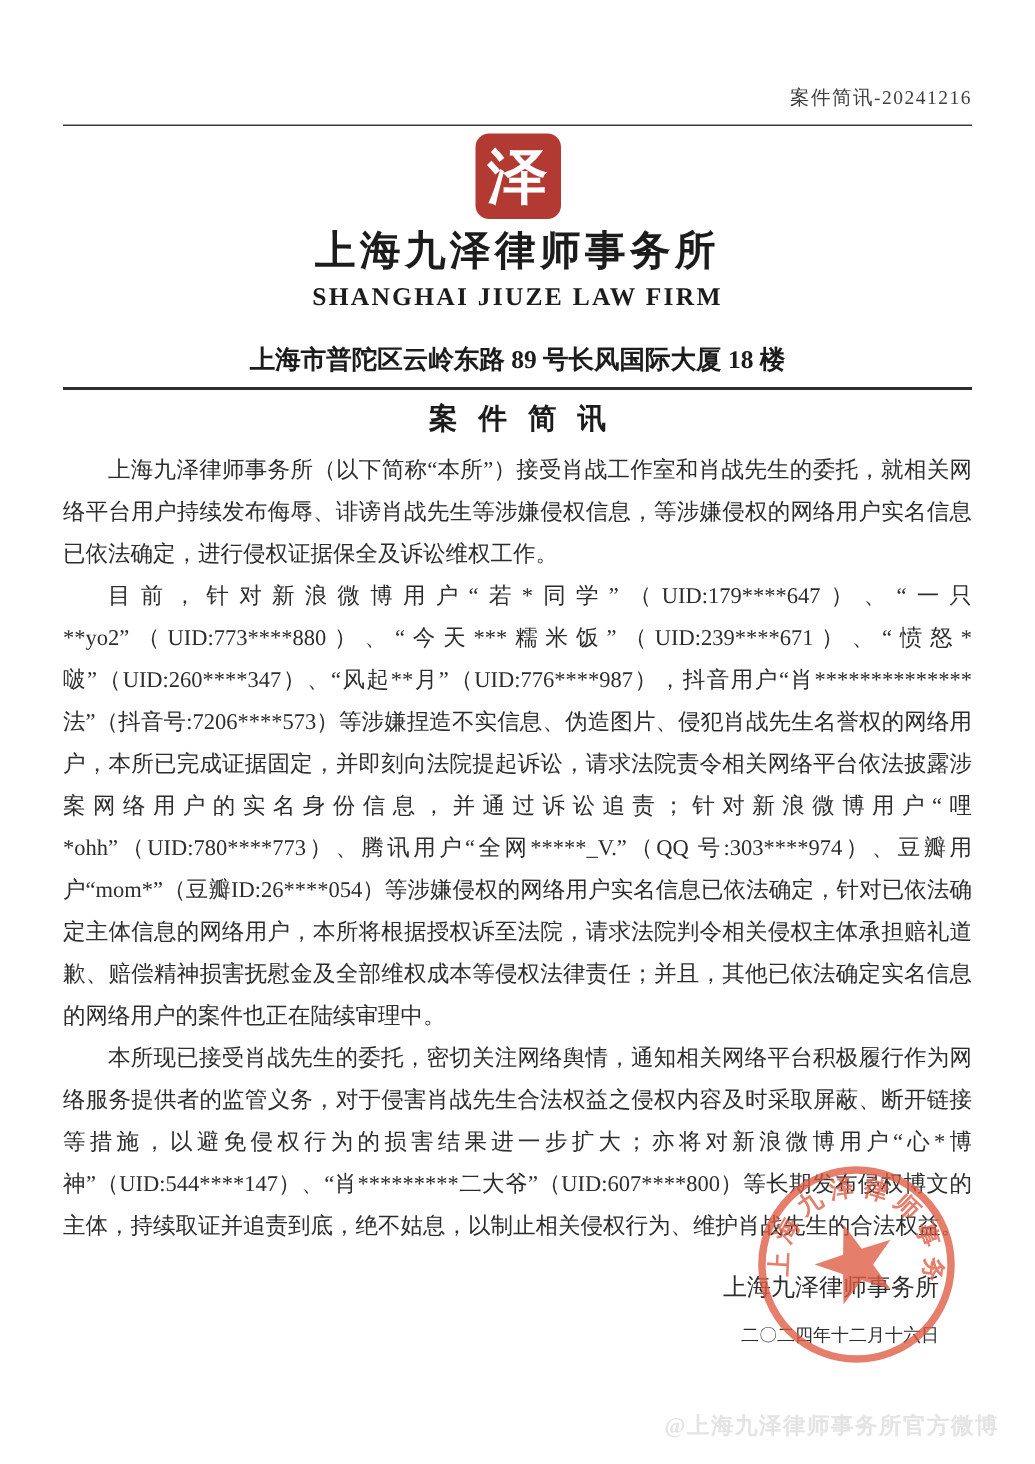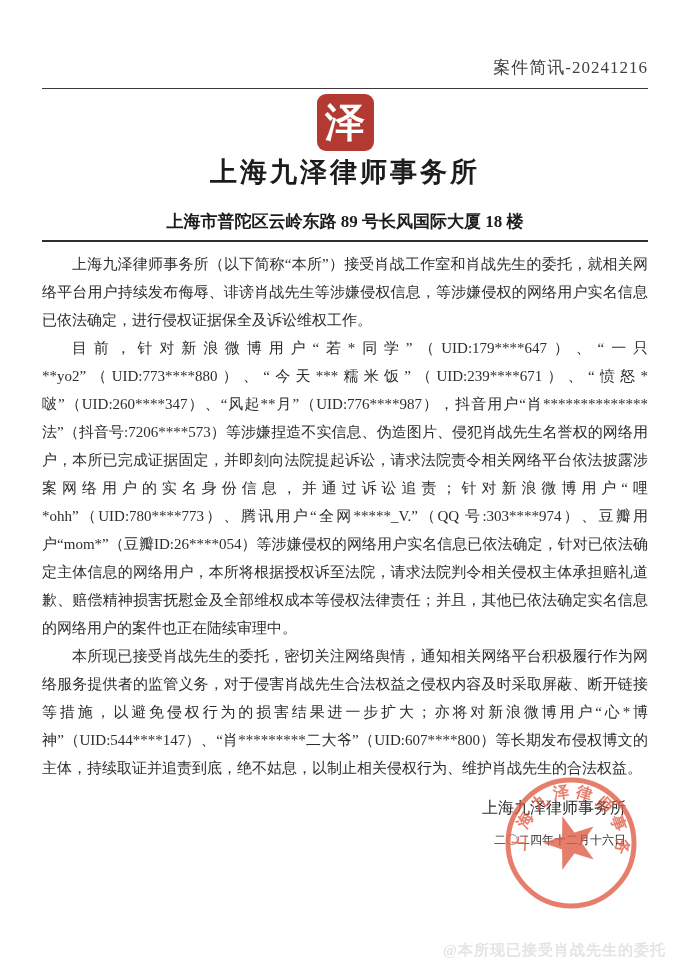--- a/index.html
+++ b/index.html
@@ -13,21 +13,21 @@
   }
   *{margin:0;padding:0;box-sizing:border-box;}
   html,body{background:#ffffff;}
   body{font-family:"Liberation Serif","DejaVu Serif",serif;color:var(--text);}
   .page{
     position:relative;width:690px;height:976px;background:#fff;
     overflow:hidden;margin:0 auto;
   }
   .inner{padding:0 42px;}
   .page-ref{
-    padding-top:56px;text-align:right;font-size:17px;color:#3f3f3f;
+    padding-top:56px;text-align:right;font-size:13px;color:#3f3f3f;
     letter-spacing:1px;
   }
   .rule-top{border:none;border-top:1.5px solid var(--rule);margin-top:9px;}
   .logo-wrap{text-align:center;margin-top:5px;}
   .logo{
     display:inline-flex;align-items:center;justify-content:center;
     width:57px;height:57px;background:var(--logo-red);border-radius:9px;
   }
   .logo span{
     color:#fff;font-size:40px;font-weight:bold;line-height:1;
@@ -75,23 +75,25 @@
     <div class="page-ref">案件简讯-20241216</div>
     <hr class="rule-top">
 
     <div class="logo-wrap">
       <div class="logo">
         <span>泽</span>
       </div>
     </div>
 
     <div class="firm-cn">上海九泽律师事务所</div>
+    <div class="firm-en">SHANGHAI JIUZE LAW FIRM</div>
     <div class="firm-addr">上海市普陀区云岭东路 89 号长风国际大厦 18 楼</div>
 
     <hr class="rule-mid">
+    <div class="doc-title">案件简讯</div>
 
     <div class="body-text">
       <p>上海九泽律师事务所（以下简称“本所”）接受肖战工作室和肖战先生的委托，就相关网络平台用户持续发布侮辱、诽谤肖战先生等涉嫌侵权信息，等涉嫌侵权的网络用户实名信息已依法确定，进行侵权证据保全及诉讼维权工作。</p>
       <p>目前，针对新浪微博用户“若*同学”（UID:179****647）、“一只**yo2”（UID:773****880）、“今天***糯米饭”（UID:239****671）、“愤怒*啵”（UID:260****347）、“风起**月”（UID:776****987），抖音用户“肖**************法”（抖音号:7206****573）等涉嫌捏造不实信息、伪造图片、侵犯肖战先生名誉权的网络用户，本所已完成证据固定，并即刻向法院提起诉讼，请求法院责令相关网络平台依法披露涉案网络用户的实名身份信息，并通过诉讼追责；针对新浪微博用户“哩*ohh”（UID:780****773）、腾讯用户“全网*****_V.”（QQ 号:303****974）、豆瓣用户“mom*”（豆瓣ID:26****054）等涉嫌侵权的网络用户实名信息已依法确定，针对已依法确定主体信息的网络用户，本所将根据授权诉至法院，请求法院判令相关侵权主体承担赔礼道歉、赔偿精神损害抚慰金及全部维权成本等侵权法律责任；并且，其他已依法确定实名信息的网络用户的案件也正在陆续审理中。</p>
       <p>本所现已接受肖战先生的委托，密切关注网络舆情，通知相关网络平台积极履行作为网络服务提供者的监管义务，对于侵害肖战先生合法权益之侵权内容及时采取屏蔽、断开链接等措施，以避免侵权行为的损害结果进一步扩大；亦将对新浪微博用户“心*博神”（UID:544****147）、“肖*********二大爷”（UID:607****800）等长期发布侵权博文的主体，持续取证并追责到底，绝不姑息，以制止相关侵权行为、维护肖战先生的合法权益。</p>
     </div>
 
     <div class="sign-block">
       <div class="sign-firm">上海九泽律师事务所</div>
       <div class="sign-date">二〇二四年十二月十六日</div>
@@ -103,14 +105,14 @@
     <circle cx="0" cy="0" r="63" fill="none" stroke="#e05a43" stroke-width="5"></circle>
     <path d="M0,-28 L6.5,-8.9 L26.6,-8.65 L10.5,3.4 L16.5,22.65 L0,11 L-16.5,22.65 L-10.5,3.4 L-26.6,-8.65 L-6.5,-8.9 Z" fill="#e05a43" transform="rotate(-18)"></path>
     <defs>
       <path id="sealArc" d="M -43.2 15.7 A 46 46 0 1 1 43.2 15.7"></path>
     </defs>
     <text font-size="16" font-weight="bold" fill="#e05a43" letter-spacing="5" font-family="Liberation Serif, serif">
       <textPath href="#sealArc" startOffset="8">上海九泽律师事务所</textPath>
     </text>
   </svg>
 
-  <div class="watermark">@本所现已接受肖战先生的委托</div>
+  <div class="watermark">@上海九泽律师事务所官方微博</div>
 </div>
 
 </body></html>

